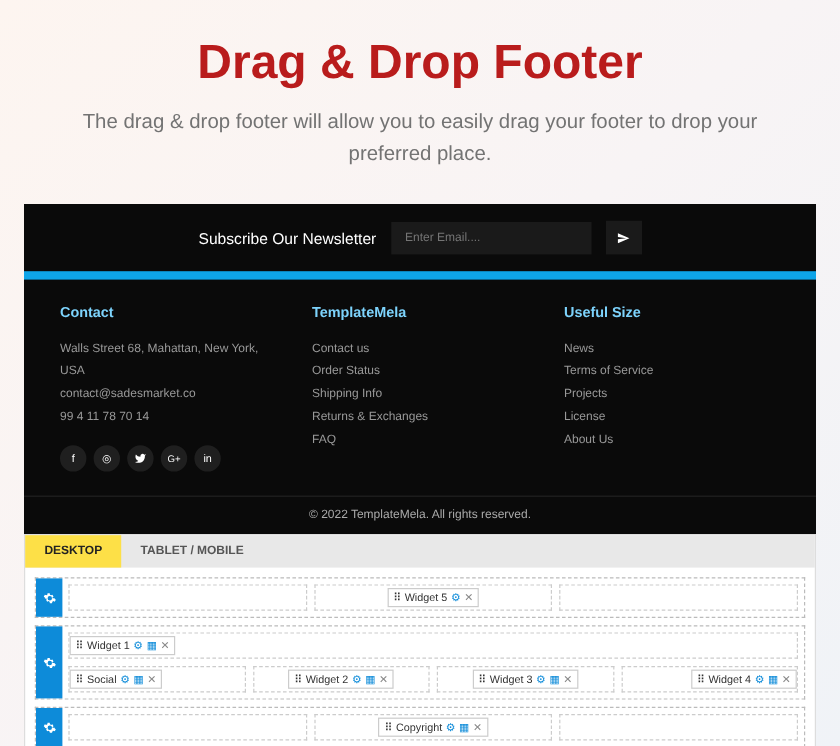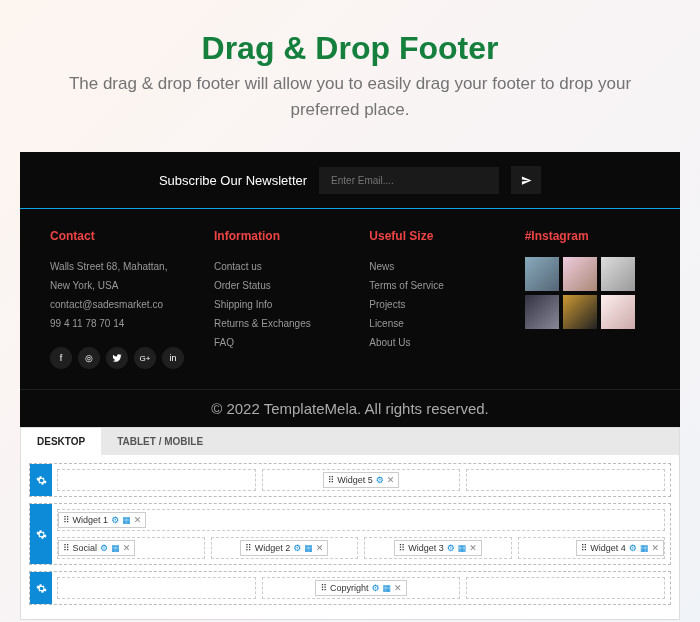--- a/index.html
+++ b/index.html
@@ -1,48 +1,48 @@
 <!DOCTYPE html>
 <html><head>
 <meta charset="utf-8">
 <style>
 * { margin: 0; padding: 0; box-sizing: border-box; }
 body { font-family: -apple-system, BlinkMacSystemFont, "Segoe UI", Arial, sans-serif; background: linear-gradient(135deg, #fdf5f0 0%, #f8f4f5 50%, #f0f3f7 100%); width: 700px; height: 622px; overflow: hidden; }
 .hero { text-align: center; padding: 30px 60px 20px; }
-.hero h1 { font-size: 32px; font-weight: 700; color: #15803d; margin-bottom: 4px; }
+.hero h1 { font-size: 40px; font-weight: 700; color: #b91c1c; margin-bottom: 14px; }
 .hero p { font-size: 17px; color: #737373; line-height: 1.5; font-weight: 400; }
 
 .footer-preview { background: #0a0a0a; color: #fff; margin: 10px 20px 0; }
-.newsletter { display: flex; align-items: center; justify-content: center; padding: 14px 30px; border-bottom: 1px solid #0ea5e9; gap: 12px; }
+.newsletter { display: flex; align-items: center; justify-content: center; padding: 14px 30px; border-bottom: 7px solid #0ea5e9; gap: 12px; }
 .newsletter-label { font-size: 13px; color: #fff; }
-.newsletter-input { background: #1a1a1a; border: none; color: #777; padding: 8px 12px; font-size: 10px; width: 180px; }
+.newsletter-input { background: #1a1a1a; border: none; color: #777; padding: 8px 12px; font-size: 10px; width: 167px; }
 .newsletter-btn { background: #1a1a1a; border: none; color: #fff; width: 30px; height: 28px; display: flex; align-items: center; justify-content: center; cursor: pointer; }
 
 .footer-cols { display: flex; padding: 20px 30px; gap: 30px; }
 .footer-col { flex: 1; }
-.footer-col h4 { font-size: 12px; font-weight: 600; margin-bottom: 14px; color: #ef4444; }
+.footer-col h4 { font-size: 12px; font-weight: 600; margin-bottom: 14px; color: #7dd3fc; }
 .footer-col .line { font-size: 10px; color: #999; line-height: 1.9; }
 .socials { display: flex; gap: 6px; margin-top: 14px; }
 .social-btn { width: 22px; height: 22px; border-radius: 50%; background: #1f1f1f; display: flex; align-items: center; justify-content: center; font-size: 9px; color: #fff; cursor: pointer; }
 
 .insta-grid { display: grid; grid-template-columns: repeat(3, 34px); gap: 4px; }
 .insta-item { width: 34px; height: 34px; background: #ccc; }
 .insta-item:nth-child(1){background:linear-gradient(135deg,#8ab,#567);}
 .insta-item:nth-child(2){background:linear-gradient(135deg,#ecd,#a87);}
 .insta-item:nth-child(3){background:linear-gradient(135deg,#ddd,#999);}
 .insta-item:nth-child(4){background:linear-gradient(135deg,#334,#889);}
 .insta-item:nth-child(5){background:linear-gradient(135deg,#c93,#222);}
 .insta-item:nth-child(6){background:linear-gradient(135deg,#fee,#caa);}
 
-.copyright { text-align: center; padding: 10px; font-size: 15px; color: #aaa; border-top: 1px solid #222; }
+.copyright { text-align: center; padding: 10px; font-size: 10px; color: #aaa; border-top: 1px solid #222; }
 
 .builder { background: #fff; margin: 0 20px; border: 1px solid #ddd; }
 .tabs { display: flex; background: #e8e8e8; }
 .tab { padding: 8px 16px; font-size: 10px; font-weight: 600; color: #555; cursor: pointer; }
-.tab.active { background: #ffffff; color: #222; }
+.tab.active { background: #fde047; color: #222; }
 
 .builder-rows { padding: 8px; }
 .builder-row { display: flex; align-items: stretch; margin-bottom: 6px; border: 1px dashed #bbb; }
 .row-handle { width: 22px; background: #0d8bd9; display: flex; align-items: center; justify-content: center; cursor: pointer; }
 .row-content { flex: 1; display: flex; gap: 6px; padding: 5px; }
 .row-slot { flex: 1; border: 1px dashed #ccc; min-height: 22px; display: flex; align-items: center; }
 .row-slot.center { justify-content: center; }
 .row-slot.end { justify-content: flex-end; }
 .widget-chip { display: inline-flex; align-items: center; background: #fff; border: 1px solid #ccc; padding: 2px 4px; font-size: 9px; color: #333; gap: 3px; cursor: move; }
 .widget-chip .wicon { color: #0d8bd9; font-size: 9px; }
@@ -82,48 +82,37 @@
           <svg width="10" height="10" viewBox="0 0 24 24" fill="#fff">
               <path d="M23 3a10.9 10.9 0 01-3.14 1.53 4.48 4.48 0 00-7.86 3v1A10.66 10.66 0 013 4s-4 9 5 13a11.64 11.64 0 01-7 2c9 5 20 0 20-11.5a4.5 4.5 0 00-.08-.83A7.72 7.72 0 0023 3z"></path>
             </svg>
         </div>
         <div class="social-btn" style="font-size:8px">G+</div>
         <div class="social-btn">in</div>
       </div>
     </div>
 
     <div class="footer-col">
-      <h4>Information</h4>
+      <h4>TemplateMela</h4>
       <div class="line">Contact us</div>
       <div class="line">Order Status</div>
       <div class="line">Shipping Info</div>
       <div class="line">Returns &amp; Exchanges</div>
       <div class="line">FAQ</div>
     </div>
 
     <div class="footer-col">
       <h4>Useful Size</h4>
       <div class="line">News</div>
       <div class="line">Terms of Service</div>
       <div class="line">Projects</div>
       <div class="line">License</div>
       <div class="line">About Us</div>
     </div>
 
-    <div class="footer-col">
-      <h4>#Instagram</h4>
-      <div class="insta-grid">
-        <div class="insta-item"></div>
-        <div class="insta-item"></div>
-        <div class="insta-item"></div>
-        <div class="insta-item"></div>
-        <div class="insta-item"></div>
-        <div class="insta-item"></div>
-      </div>
-    </div>
   </div>
 
   <div class="copyright">© 2022 TemplateMela. All rights reserved.</div>
 </div>
 
 <div class="builder">
   <div class="tabs">
     <div class="tab active">DESKTOP</div>
     <div class="tab">TABLET / MOBILE</div>
   </div>

